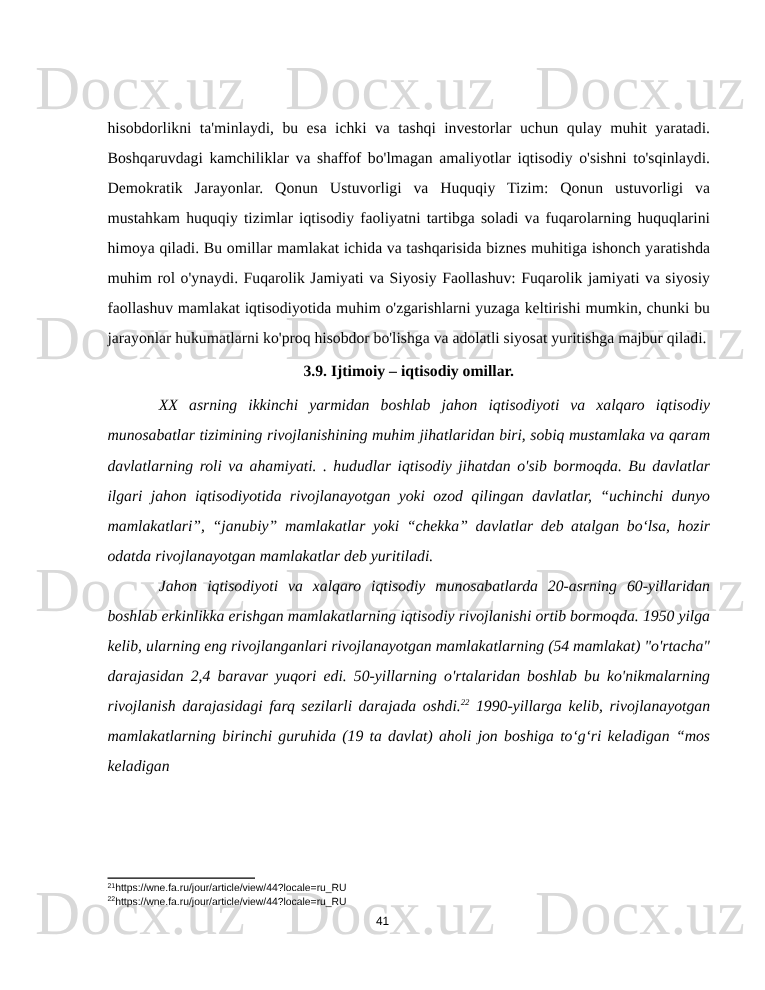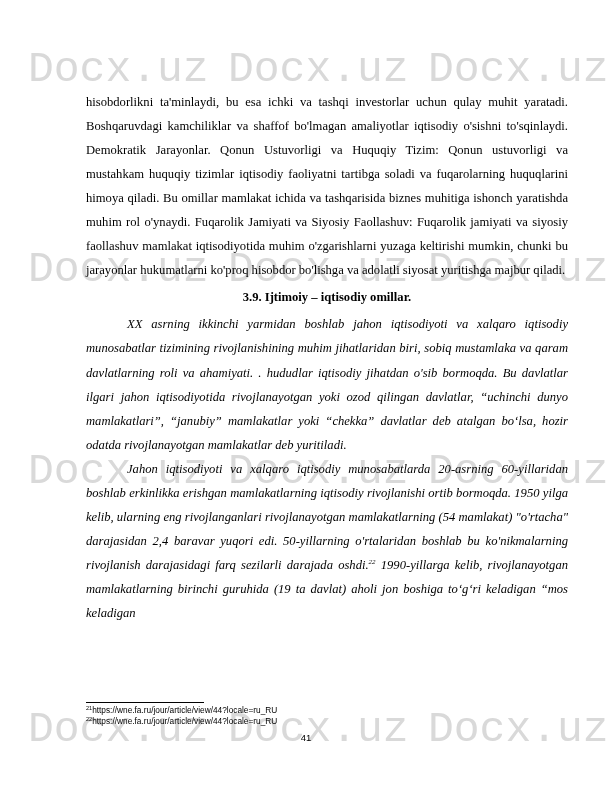--- a/index.html
+++ b/index.html
@@ -1,19 +1,19 @@
 <!DOCTYPE html>
 <html><head>
   <meta charset="utf-8">
   <style>
     html, body { margin: 0; padding: 0; background: #ffffff; }
     body { width: 612px; height: 792px; position: relative; overflow: hidden; }
     .page { position: absolute; left: 0; top: 0; width: 612px; height: 792px; background: #fff; }
     .watermark-row { position: absolute; left: 0; width: 612px; height: 40px; z-index: 0; }
-    .watermark { position: absolute; top: 0; font-family: Liberation Mono, monospace; font-size: 43px; color: #d9d9d9; letter-spacing: 0px; line-height: 40px; white-space: nowrap; }
+    .watermark { position: absolute; top: 0; font-family: Liberation Serif, serif; font-size: 50px; color: #d9d9d9; letter-spacing: 0px; line-height: 40px; white-space: nowrap; }
     .body-text { position: absolute; left: 86px; top: 48px; width: 482px; z-index: 1;
       font-family: "Liberation Serif", serif; font-size: 12.6px; line-height: 24.05px; color: #000; margin-top: 42px; }
     .body-text p { margin: 0; text-align: justify; }
     .indent { text-indent: 41px; font-style: italic; }
     .heading { text-align: center !important; font-weight: bold; margin: 0; }
     sup { font-size: 7px; line-height: 0; vertical-align: 5px; }
     .footnote-sep { position: absolute; left: 86px; top: 702px; width: 118px; height: 1px; background: #000; z-index: 1; }
     .footnotes { position: absolute; left: 86px; top: 705px; z-index: 1; font-family: "Liberation Sans", sans-serif; font-size: 8.3px; line-height: 11px; color: #000; }
     .footnotes div { white-space: nowrap; }
     .footnotes sup { font-size: 5.5px; vertical-align: 3px; }

